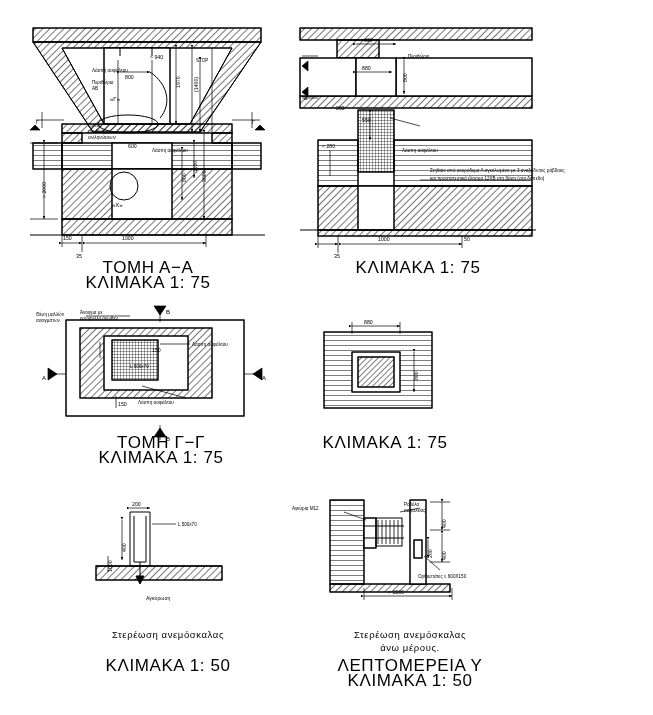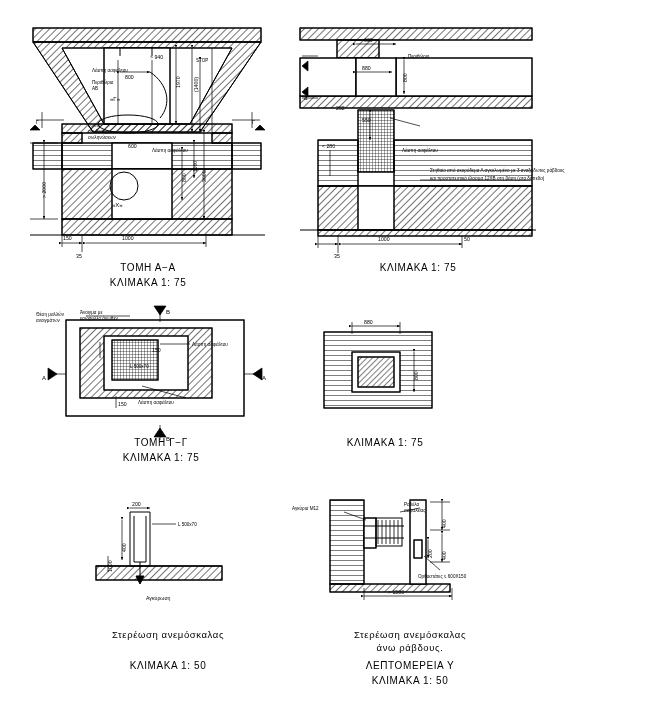--- a/index.html
+++ b/index.html
@@ -1,18 +1,18 @@
 <!DOCTYPE html>
 <html><head>
 <meta charset="utf-8">
 <style>
   html,body{margin:0;padding:0;background:#ffffff;}
   body{width:653px;height:715px;position:relative;font-family:"Liberation Sans",sans-serif;color:#000;}
   #sheet{position:absolute;left:0;top:0;width:653px;height:715px;overflow:hidden;}
-  .cap{position:absolute;text-align:center;font-size:10px;line-height:15px;letter-spacing:.6px;}
+  .cap{position:absolute;text-align:center;font-size:17px;line-height:15px;letter-spacing:.6px;}
   .cap .t{display:block;}
   svg{position:absolute;left:0;top:0;width:653px;height:715px;}
   .fs{font-size:5.2px;font-family:"Liberation Sans",sans-serif;}
   .fs6{font-size:6px;font-family:"Liberation Sans",sans-serif;}
   .fs46{font-size:4.6px;font-family:"Liberation Sans",sans-serif;}
 </style>
 </head>
 <body>
 
 <div id="sheet">
@@ -381,20 +381,20 @@
 
 <div class="cap" style="left:58px;top:628px;width:220px;font-size:9.5px;line-height:13px;">
   <span class="t">Στερέωση ανεμόσκαλας</span>
 </div>
 <div class="cap" style="left:58px;top:658px;width:220px;">
   <span class="t">ΚΛΙΜΑΚΑ 1: 50</span>
 </div>
 
 <div class="cap" style="left:300px;top:628px;width:220px;font-size:9.5px;line-height:13px;">
   <span class="t">Στερέωση ανεμόσκαλας</span>
-  <span class="t">άνω ράβδους.</span>
+  <span class="t">άνω μέρους.</span>
 </div>
 <div class="cap" style="left:300px;top:658px;width:220px;">
   <span class="t">ΛΕΠΤΟΜΕΡΕΙΑ Υ</span>
   <span class="t">ΚΛΙΜΑΚΑ 1: 50</span>
 </div>
 
 </div>
 
 </body></html>

